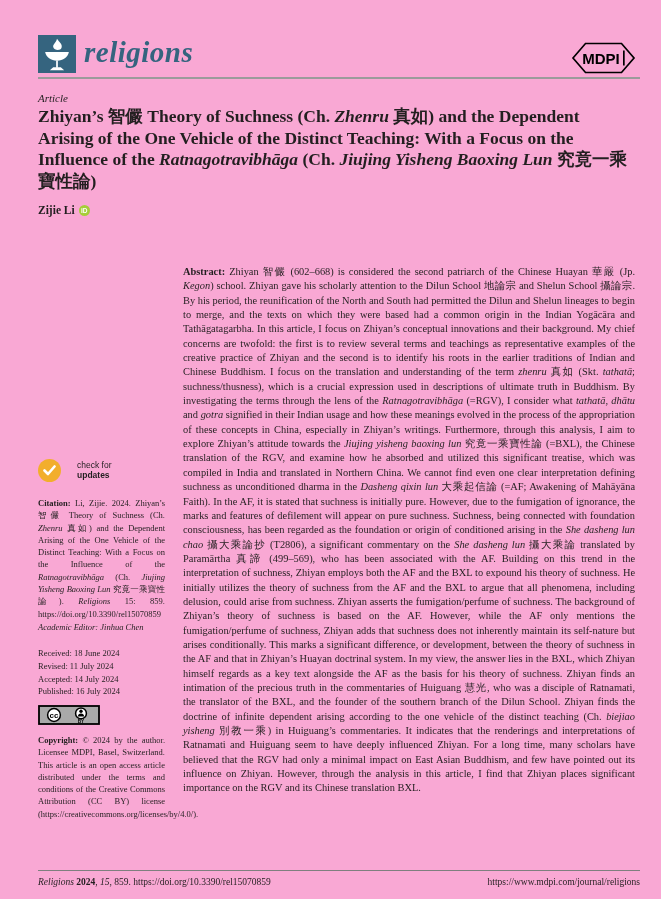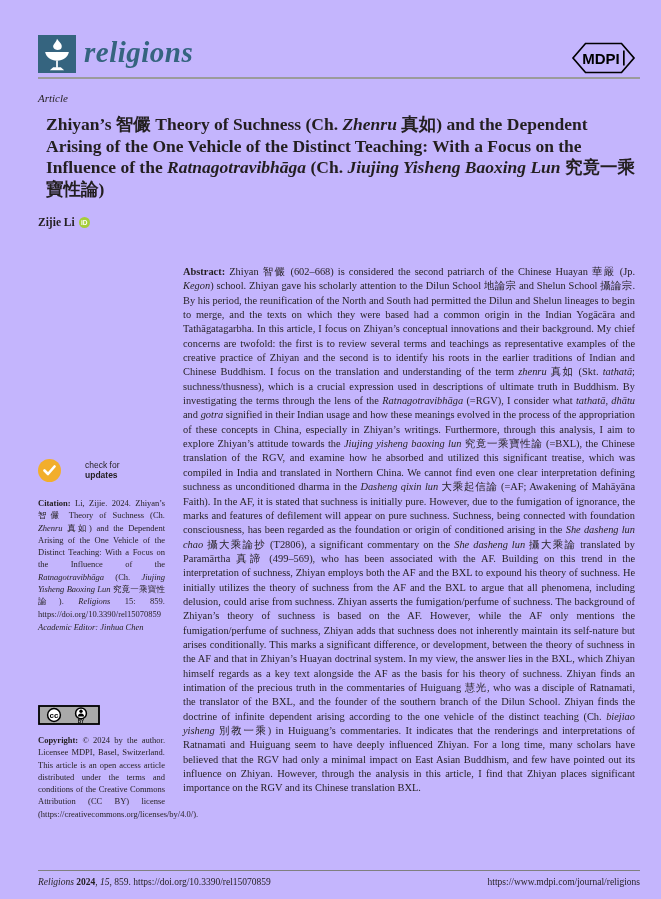--- a/index.html
+++ b/index.html
@@ -1,17 +1,17 @@
 <!DOCTYPE html>
 <html><head>
 <meta charset="utf-8">
 <style>
   html,body{margin:0;padding:0;background:#ffffff;}
   .page{
-    position:relative;width:661px;height:899px;background:#c4b5fd;
+    position:relative;width:661px;height:899px;background:#f9a8d4;
     font-family:"Liberation Serif", serif;color:#231F20;overflow:hidden;
     outline:1px solid #e3e3e3;
   }
   .it{font-style:italic;}
   .bd{font-weight:bold;}
 
   
   .logo-square{position:absolute;left:38px;top:35px;width:38px;height:38px;background:#35647F;}
   .journal-name{
     position:absolute;left:84px;top:36px;font-size:29px;font-weight:bold;font-style:italic;
@@ -19,36 +19,36 @@
   }
   .mdpi-logo{position:absolute;left:570px;top:40px;text-align:right;}
   .header-rule{position:absolute;left:38px;top:77px;width:602px;border-top:2px solid #9B9B9B;}
 
   
   .article-label{position:absolute;left:38px;top:92px;font-style:italic;font-size:11px;}
   .title{
     position:absolute;left:38px;top:106px;width:600px;
     font-size:17.5px;line-height:21.5px;font-weight:bold;
   }
-  .author-row{position:absolute;left:38px;top:216px;font-size:11.5px;font-weight:bold;display:flex;align-items:center;gap:4px;}
+  .author-row{position:absolute;left:38px;top:204px;font-size:11.5px;font-weight:bold;display:flex;align-items:center;gap:4px;}
   .orcid{
     display:inline-flex;width:11px;height:11px;border-radius:50%;background:#A6CE39;
     color:#fff;font-family:"Liberation Sans",sans-serif;font-size:6.5px;font-weight:bold;
     align-items:center;justify-content:center;font-style:normal;
   }
 
   
   .affiliation{position:absolute;left:183px;top:243px;width:452px;font-size:9.6px;}
   .abstract{
     position:absolute;left:183px;top:265px;width:452px;
     font-size:10.4px;line-height:14.35px;text-align:justify;
   }
 
   
-  .updates-badge{position:absolute;left:38px;top:459px;display:flex;align-items:center;gap:24px;cursor:pointer;}
+  .updates-badge{position:absolute;left:38px;top:459px;display:flex;align-items:center;gap:16px;cursor:pointer;}
   .updates-circle{
     width:23px;height:23px;border-radius:50%;background:#F2AE2C;display:flex;align-items:center;justify-content:center;
   }
   .updates-text{font-family:"Liberation Sans",sans-serif;font-size:8.5px;line-height:9.5px;color:#231F20;}
   .updates-text .l2{font-weight:bold;}
   .side-par{position:absolute;left:38px;width:127px;font-size:8.5px;line-height:12.3px;text-align:justify;}
   .citation{top:497px;}
   .acad-editor{position:absolute;left:38px;top:622px;width:127px;font-size:8.5px;font-style:italic;}
   .dates{position:absolute;left:38px;top:647px;width:127px;font-size:8.5px;line-height:12.8px;}
   .cc-badge{position:absolute;left:38px;top:705px;cursor:pointer;}
@@ -81,21 +81,21 @@
       <svg width="67" height="36" viewBox="0 0 67 36">
         <path d="M3 18 L15.5 3.5 L51.5 3.5 L64 18 L51.5 32.5 L15.5 32.5 Z" fill="none" stroke="#000" stroke-width="1.7"></path>
         <text x="31" y="23.5" text-anchor="middle" font-family="Liberation Sans, sans-serif" font-size="15" font-weight="bold" fill="#000">MDPI</text>
         <rect x="53" y="10.5" width="1.7" height="15" fill="#000"></rect>
       </svg>
     </span>
   </div>
   <div class="header-rule"></div>
 
   <div class="article-label">Article</div>
-  <h1 class="title" style="margin:8px;"><span>Zhiyan’s 智儼 Theory of Suchness (Ch. </span><span class="it">Zhenru</span><span> 真如) and the Dependent Arising of the One Vehicle of the Distinct Teaching: With a Focus on the Influence of the </span><span class="it">Ratnagotravibhāga</span><span> (Ch. </span><span class="it">Jiujing Yisheng Baoxing Lun</span><span> 究竟一乘寶性論)</span></h1>
+  <h1 class="title" style="margin:0;"><span>Zhiyan’s 智儼 Theory of Suchness (Ch. </span><span class="it">Zhenru</span><span> 真如) and the Dependent Arising of the One Vehicle of the Distinct Teaching: With a Focus on the Influence of the </span><span class="it">Ratnagotravibhāga</span><span> (Ch. </span><span class="it">Jiujing Yisheng Baoxing Lun</span><span> 究竟一乘寶性論)</span></h1>
 
   <div class="author-row">
     <span>Zijie Li</span>
     <span class="orcid">iD</span>
   </div>
 
   <div class="abstract"><span class="bd">Abstract: </span><span>Zhiyan 智儼 (602–668) is considered the second patriarch of the Chinese Huayan 華嚴 (Jp. </span><span class="it">Kegon</span><span>) school.  Zhiyan gave his scholarly attention to the Dilun School 地論宗 and Shelun School 攝論宗. By his period, the reunification of the North and South had permitted the Dilun and Shelun lineages to begin to merge, and the texts on which they were based had a common origin in the Indian Yogācāra and Tathāgatagarbha.  In this article, I focus on Zhiyan’s conceptual innovations and their background.  My chief concerns are twofold: the first is to review several terms and teachings as representative examples of the creative practice of Zhiyan and the second is to identify his roots in the earlier traditions of Indian and Chinese Buddhism. I focus on the translation and understanding of the term </span><span class="it">zhenru</span><span> 真如 (Skt. </span><span class="it">tathatā</span><span>; suchness/thusness), which is a crucial expression used in descriptions of ultimate truth in Buddhism. By investigating the terms through the lens of the </span><span class="it">Ratnagotravibhāga</span><span> (=RGV), I consider what </span><span class="it">tathatā</span><span>, </span><span class="it">dhātu</span><span> and </span><span class="it">gotra</span><span> signified in their Indian usage and how these meanings evolved in the process of the appropriation of these concepts in China, especially in Zhiyan’s writings.  Furthermore, through this analysis, I aim to explore Zhiyan’s attitude towards the </span><span class="it">Jiujing yisheng baoxing lun</span><span> 究竟一乘寶性論 (=BXL), the Chinese translation of the RGV, and examine how he absorbed and utilized this significant treatise, which was compiled in India and translated in Northern China.  We cannot find even one clear interpretation defining suchness as unconditioned dharma in the </span><span class="it">Dasheng qixin lun</span><span> 大乘起信論 (=AF; Awakening of Mahāyāna Faith). In the AF, it is stated that suchness is initially pure.  However, due to the fumigation of ignorance, the marks and features of defilement will appear on pure suchness.  Suchness, being connected with foundation consciousness, has been regarded as the foundation or origin of conditioned arising in the </span><span class="it">She dasheng lun chao</span><span> 攝大乘論抄 (T2806), a significant commentary on the </span><span class="it">She dasheng lun</span><span> 攝大乘論 translated by Paramārtha 真諦 (499–569), who has been associated with the AF. Building on this trend in the interpretation of suchness, Zhiyan employs both the AF and the BXL to expound his theory of suchness.  He initially utilizes the theory of suchness from the AF and the BXL to argue that all phenomena, including delusion, could arise from suchness.  Zhiyan asserts the fumigation/perfume of suchness. The background of Zhiyan’s theory of suchness is based on the AF. However, while the AF only mentions the fumigation/perfume of suchness, Zhiyan adds that suchness does not inherently maintain its self-nature but arises conditionally. This marks a significant difference, or development, between the theory of suchness in the AF and that in Zhiyan’s Huayan doctrinal system. In my view, the answer lies in the BXL, which Zhiyan himself regards as a key text alongside the AF as the basis for his theory of suchness.  Zhiyan finds an intimation of the precious truth in the commentaries of Huiguang 慧光, who was a disciple of Ratnamati, the translator of the BXL, and the founder of the southern branch of the Dilun School.  Zhiyan finds the doctrine of infinite dependent arising according to the one vehicle of the distinct teaching (Ch.  </span><span class="it">biejiao yisheng</span><span> 別教一乘) in Huiguang’s commentaries. It indicates that the renderings and interpretations of Ratnamati and Huiguang seem to have deeply influenced Zhiyan.  For a long time, many scholars have believed that the RGV had only a minimal impact on East Asian Buddhism, and few have pointed out its influence on Zhiyan. However, through the analysis in this article, I find that Zhiyan places significant importance on the RGV and its Chinese translation BXL.</span></div>
 
   <div class="updates-badge">
     <span class="updates-circle">
@@ -106,20 +106,26 @@
     <span class="updates-text">
       <div class="l1">check for</div>
       <div class="l2">updates</div>
     </span>
   </div>
 
   <div class="side-par citation"><span class="bd">Citation: </span><span>Li, Zijie. 2024. Zhiyan’s 智儼 Theory of Suchness (Ch. </span><span class="it">Zhenru</span><span> 真如) and the Dependent Arising of the One Vehicle of the Distinct Teaching: With a Focus on the Influence of the </span><span class="it">Ratnagotravibhāga</span><span> (Ch. </span><span class="it">Jiujing Yisheng Baoxing Lun</span><span> 究竟一乘寶性論). </span><span class="it">Religions</span><span> 15:  859. </span><span>https://doi.org/10.3390/rel15070859</span></div>
 
   <div class="acad-editor">Academic Editor: Jinhua Chen</div>
 
+  <div class="dates">
+    <div>Received: 18 June 2024</div>
+    <div>Revised: 11 July 2024</div>
+    <div>Accepted: 14 July 2024</div>
+    <div>Published: 16 July 2024</div>
+  </div>
 
   <div class="cc-badge">
     <span>
       <svg width="62" height="20" viewBox="0 0 62 20">
         <rect x="1" y="1" width="60" height="18" fill="#A9A9A9" stroke="#000" stroke-width="1.8"></rect>
         <circle cx="16" cy="10" r="6.4" fill="#fff" stroke="#000" stroke-width="1.5"></circle>
         <text x="16" y="12.8" text-anchor="middle" font-family="Liberation Sans, sans-serif" font-size="8" font-weight="bold" fill="#000">cc</text>
         <circle cx="43" cy="8.4" r="5.4" fill="#fff" stroke="#000" stroke-width="1.5"></circle>
         <circle cx="43" cy="6.3" r="1.7" fill="#000"></circle>
         <path d="M39.9 11.6 C39.9 9.4 41.2 8.4 43 8.4 C44.8 8.4 46.1 9.4 46.1 11.6 Z" fill="#000"></path>

